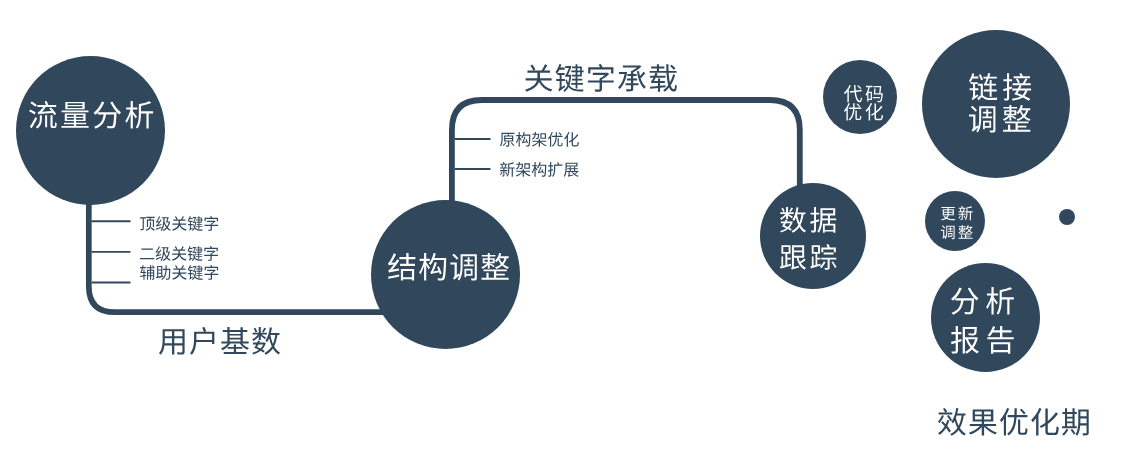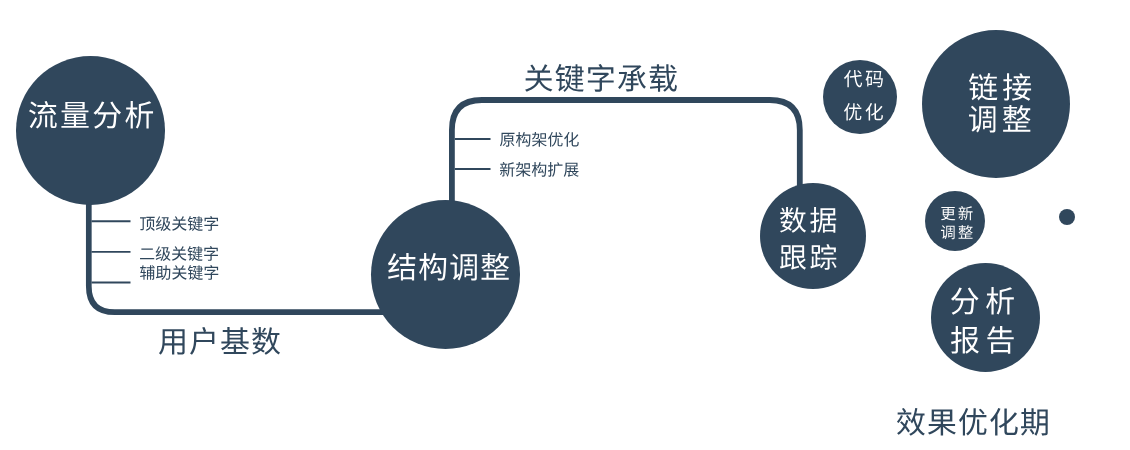--- a/index.html
+++ b/index.html
@@ -134,21 +134,21 @@
     </div>
 <div class="label" style="left:779.1px;top:243.2px;width:58.7px;height:27.8px;font-size:28px">
       <svg class="glyphs " width="58.7" height="27.8" viewBox="-0.0 -24.6 58.7 27.8" aria-hidden="true">
         <g fill="#ffffff">
           <use href="#g8ddf" transform="translate(0.00 0) scale(0.02800)"></use>
           <use href="#g8e2a" transform="translate(30.50 0) scale(0.02800)"></use>
         </g>
       </svg>
       <span class="sr">跟踪</span>
     </div>
-<div class="label" style="left:842.9px;top:69px;width:40.9px;height:19.3px;font-size:19px">
+<div class="label" style="left:842.9px;top:84px;width:40.9px;height:19.3px;font-size:19px">
       <svg class="glyphs " width="40.9" height="19.3" viewBox="-0.6 -16.8 40.9 19.3" aria-hidden="true">
         <g fill="#ffffff">
           <use href="#g4ee3" transform="translate(0.00 0) scale(0.01900)"></use>
           <use href="#g7801" transform="translate(21.40 0) scale(0.01900)"></use>
         </g>
       </svg>
       <span class="sr">代码</span>
     </div>
 <div class="label" style="left:842.8px;top:102.4px;width:41.0px;height:19.5px;font-size:13px">
       <svg class="glyphs " width="41.0" height="19.5" viewBox="-0.3 -17.0 41.0 19.5" aria-hidden="true">
@@ -229,21 +229,21 @@
         <g fill="#30475c">
           <use href="#g5173" transform="translate(0.00 0) scale(0.03000)"></use>
           <use href="#g952e" transform="translate(31.10 0) scale(0.03000)"></use>
           <use href="#g5b57" transform="translate(62.20 0) scale(0.03000)"></use>
           <use href="#g627f" transform="translate(93.30 0) scale(0.03000)"></use>
           <use href="#g8f7d" transform="translate(124.40 0) scale(0.03000)"></use>
         </g>
       </svg>
       <span class="sr">关键字承载</span>
     </div>
-<div class="label" style="left:896px;top:407.4px;width:152.8px;height:29.8px;font-size:30px">
+<div class="label" style="left:937px;top:407.4px;width:152.8px;height:29.8px;font-size:30px">
       <svg class="glyphs " width="152.8" height="29.8" viewBox="0.1 -26.2 152.8 29.8" aria-hidden="true">
         <g fill="#30475c">
           <use href="#g6548" transform="translate(0.00 0) scale(0.03000)"></use>
           <use href="#g679c" transform="translate(31.00 0) scale(0.03000)"></use>
           <use href="#g4f18" transform="translate(62.00 0) scale(0.03000)"></use>
           <use href="#g5316" transform="translate(93.00 0) scale(0.03000)"></use>
           <use href="#g671f" transform="translate(124.00 0) scale(0.03000)"></use>
         </g>
       </svg>
       <span class="sr">效果优化期</span>

